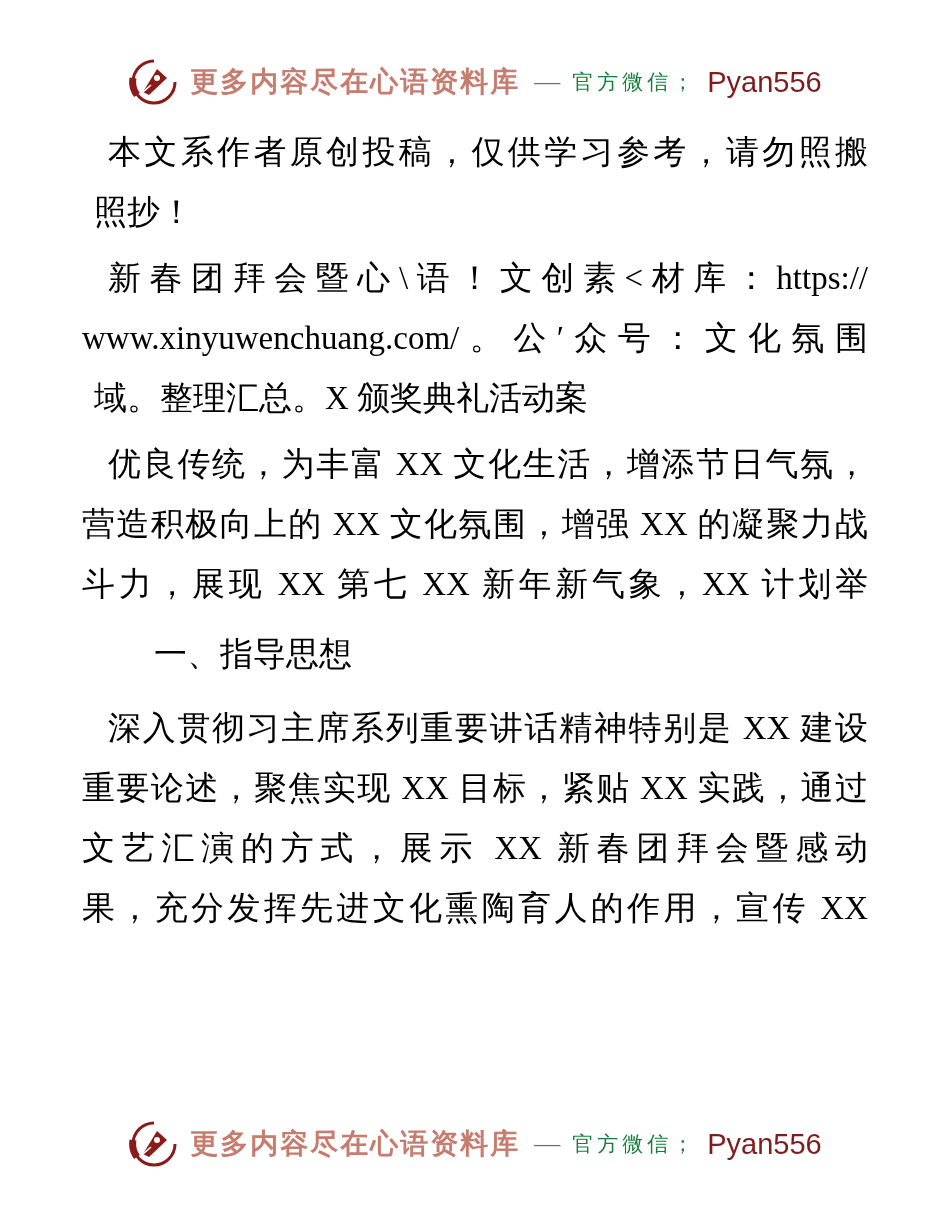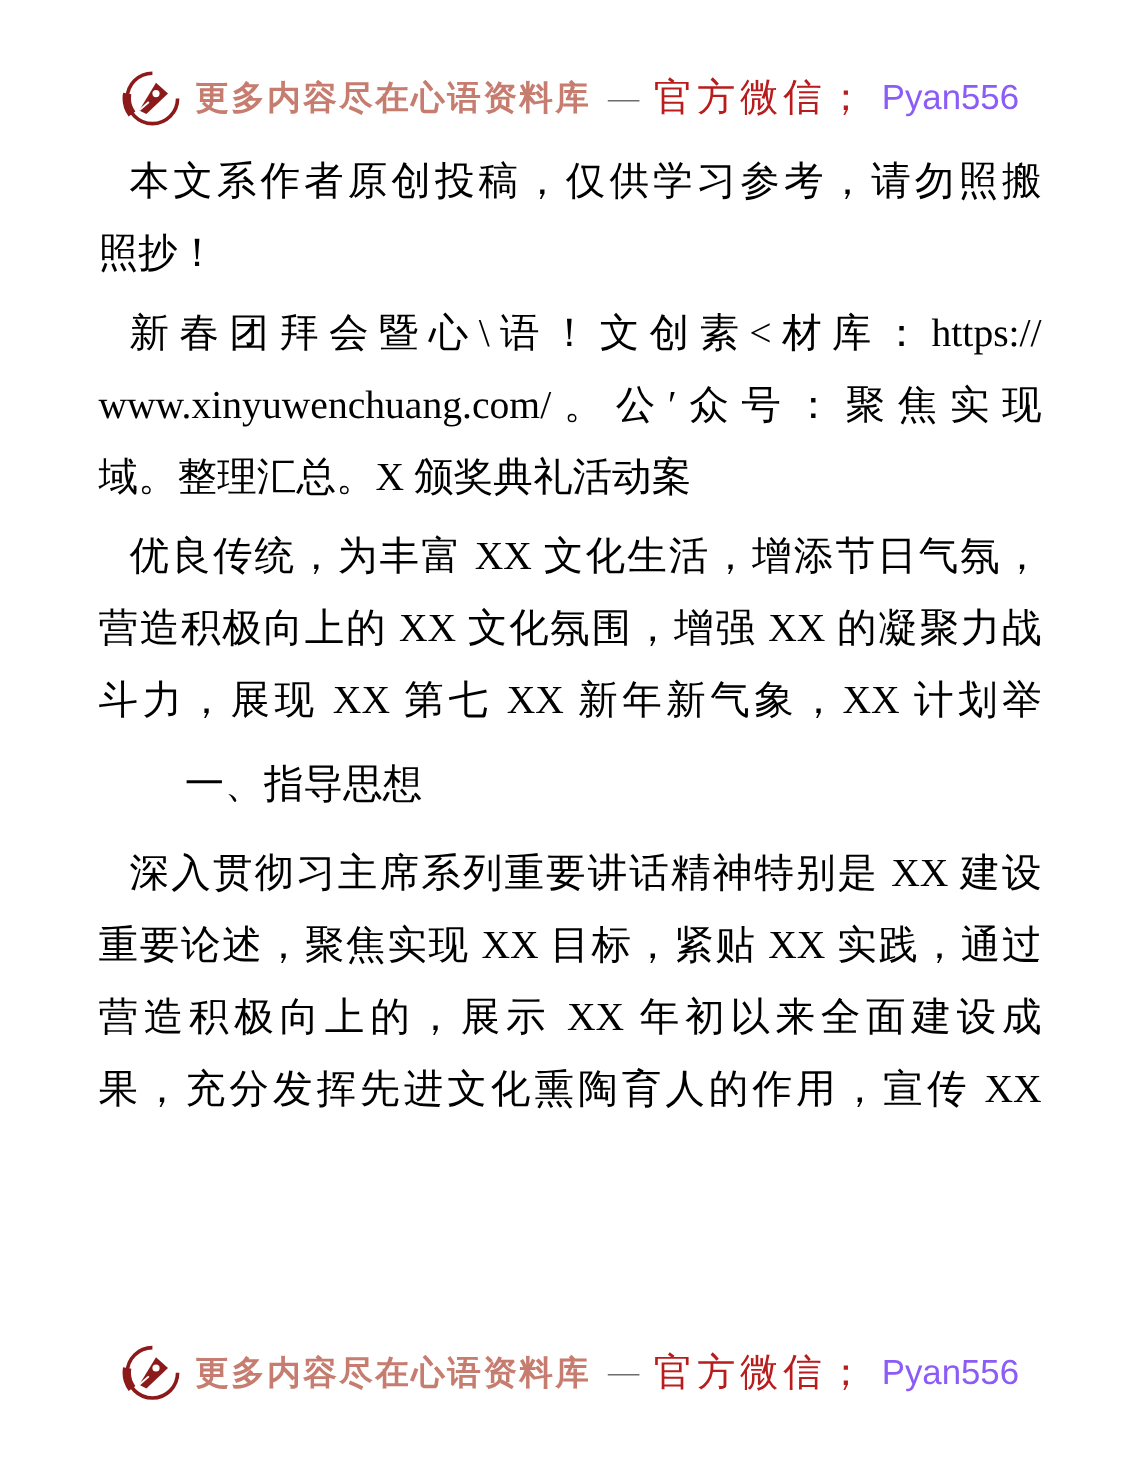--- a/index.html
+++ b/index.html
@@ -16,38 +16,38 @@
     display:flex; align-items:center; justify-content:center;
     gap:10px; white-space:nowrap;
   }
   .wm-header { top:56px; }
   .wm-footer { top:1118px; }
   .wm-logo { width:52px; height:52px; flex:0 0 auto; }
   .wm-brand {
     color:#c67d6f; font-size:28px; letter-spacing:2px; font-weight:600;
   }
   .wm-sep { color:#6e6e6e; font-size:26px; margin:0 2px 0 4px; }
-  .wm-label { color:#b91c1c; font-size:32px; letter-spacing:4px; }
+  .wm-label { color:#15803d; font-size:21px; letter-spacing:4px; }
   .wm-id {
-    color:#8b5cf6; font-size:29px;
+    color:#7f1d1d; font-size:29px;
     font-family:"Liberation Sans","DejaVu Sans",sans-serif;
   }
   
   .content {
     position:absolute; top:122px; left:82px; right:82px;
     color:#000000; font-size:33px;
   }
   .para { margin:0 0 6px 0; }
   .line {
     line-height:60px;
     text-align:justify;
     text-align-last:justify;
   }
   .line.first { text-indent:26px; }
-  .line.last  { text-align-last:left; }
+  .line.last  { text-align-last:left;margin-left:12px; }
   .heading { margin:10px 0 14px 0; }
   .heading .line { text-align-last:left; padding-left:72px; }
 </style>
 </head>
 <body>
 
 <div class="page">
 
   <div class="watermark wm-header">
     <svg class="wm-logo" viewBox="0 0 52 52" aria-hidden="true">
@@ -65,38 +65,38 @@
 
   <div class="content">
 
     <div class="para">
       <div class="line first">本文系作者原创投稿，仅供学习参考，请勿照搬</div>
       <div class="line last">照抄！</div>
     </div>
 
     <div class="para">
       <div class="line first">新春团拜会暨心\语！文创素&lt;材库：https://</div>
-      <div class="line">www.xinyuwenchuang.com/。公′众号：聚焦实现</div>
+      <div class="line">www.xinyuwenchuang.com/。公′众号：文化氛围</div>
       <div class="line last">域。整理汇总。X 颁奖典礼活动案</div>
     </div>
 
     <div class="para">
       <div class="line first">优良传统，为丰富 XX 文化生活，增添节日气氛，</div>
       <div class="line">营造积极向上的 XX 文化氛围，增强 XX 的凝聚力战</div>
       <div class="line">斗力，展现 XX 第七 XX 新年新气象，XX 计划举</div>
     </div>
 
     <div class="para heading">
       <div class="line">一、指导思想</div>
     </div>
 
     <div class="para">
       <div class="line first">深入贯彻习主席系列重要讲话精神特别是 XX 建设</div>
       <div class="line">重要论述，聚焦实现 XX 目标，紧贴 XX 实践，通过</div>
-      <div class="line">营造积极向上的，展示 XX 年初以来全面建设成</div>
+      <div class="line">文艺汇演的方式，展示 XX 新春团拜会暨感动</div>
       <div class="line">果，充分发挥先进文化熏陶育人的作用，宣传 XX</div>
     </div>
 
   </div>
 
   <div class="watermark wm-footer">
     <svg class="wm-logo" viewBox="0 0 52 52" aria-hidden="true">
       <path d="M26 5 a21 21 0 1 0 21 21" fill="none" stroke="#8c1a1a" stroke-width="3"></path>
       <path d="M9 39 a22 22 0 0 1 -4 -17" fill="none" stroke="#8c1a1a" stroke-width="7"></path>
       <path d="M15 36 L29 13 L39 22 L21 39 Z" fill="#8c1a1a"></path>

